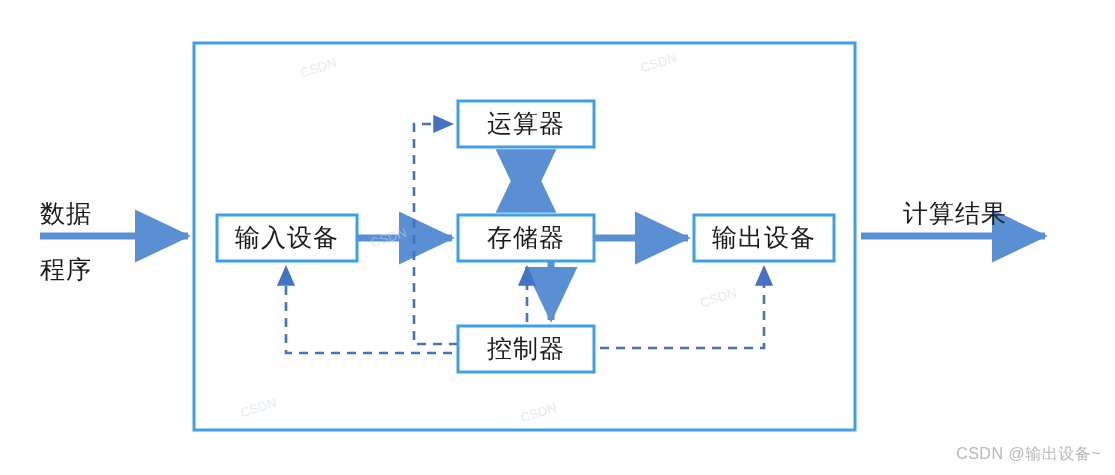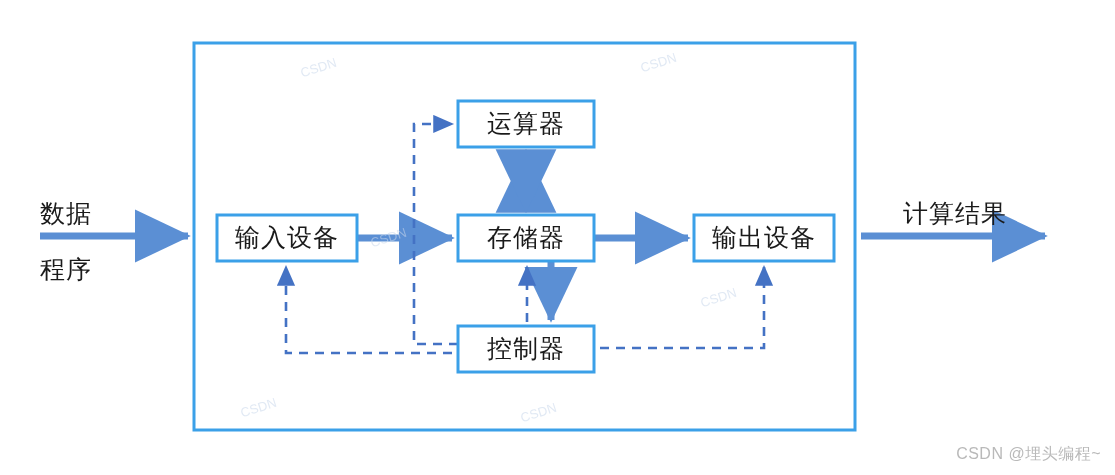--- a/index.html
+++ b/index.html
@@ -130,15 +130,15 @@
     <text class="side-label" x="903" y="222">计算结果</text>
   </svg>
 
   <div class="faint-wm" style="left:300px; top:60px;">CSDN</div>
   <div class="faint-wm" style="left:640px; top:55px;">CSDN</div>
   <div class="faint-wm" style="left:370px; top:230px;">CSDN</div>
   <div class="faint-wm" style="left:700px; top:290px;">CSDN</div>
   <div class="faint-wm" style="left:520px; top:405px;">CSDN</div>
   <div class="faint-wm" style="left:240px; top:400px;">CSDN</div>
 
-  <div class="watermark">CSDN @埋头编程~</div>
+  <div class="watermark">CSDN @输出设备~</div>
 
 </div>
 
 </body></html>

